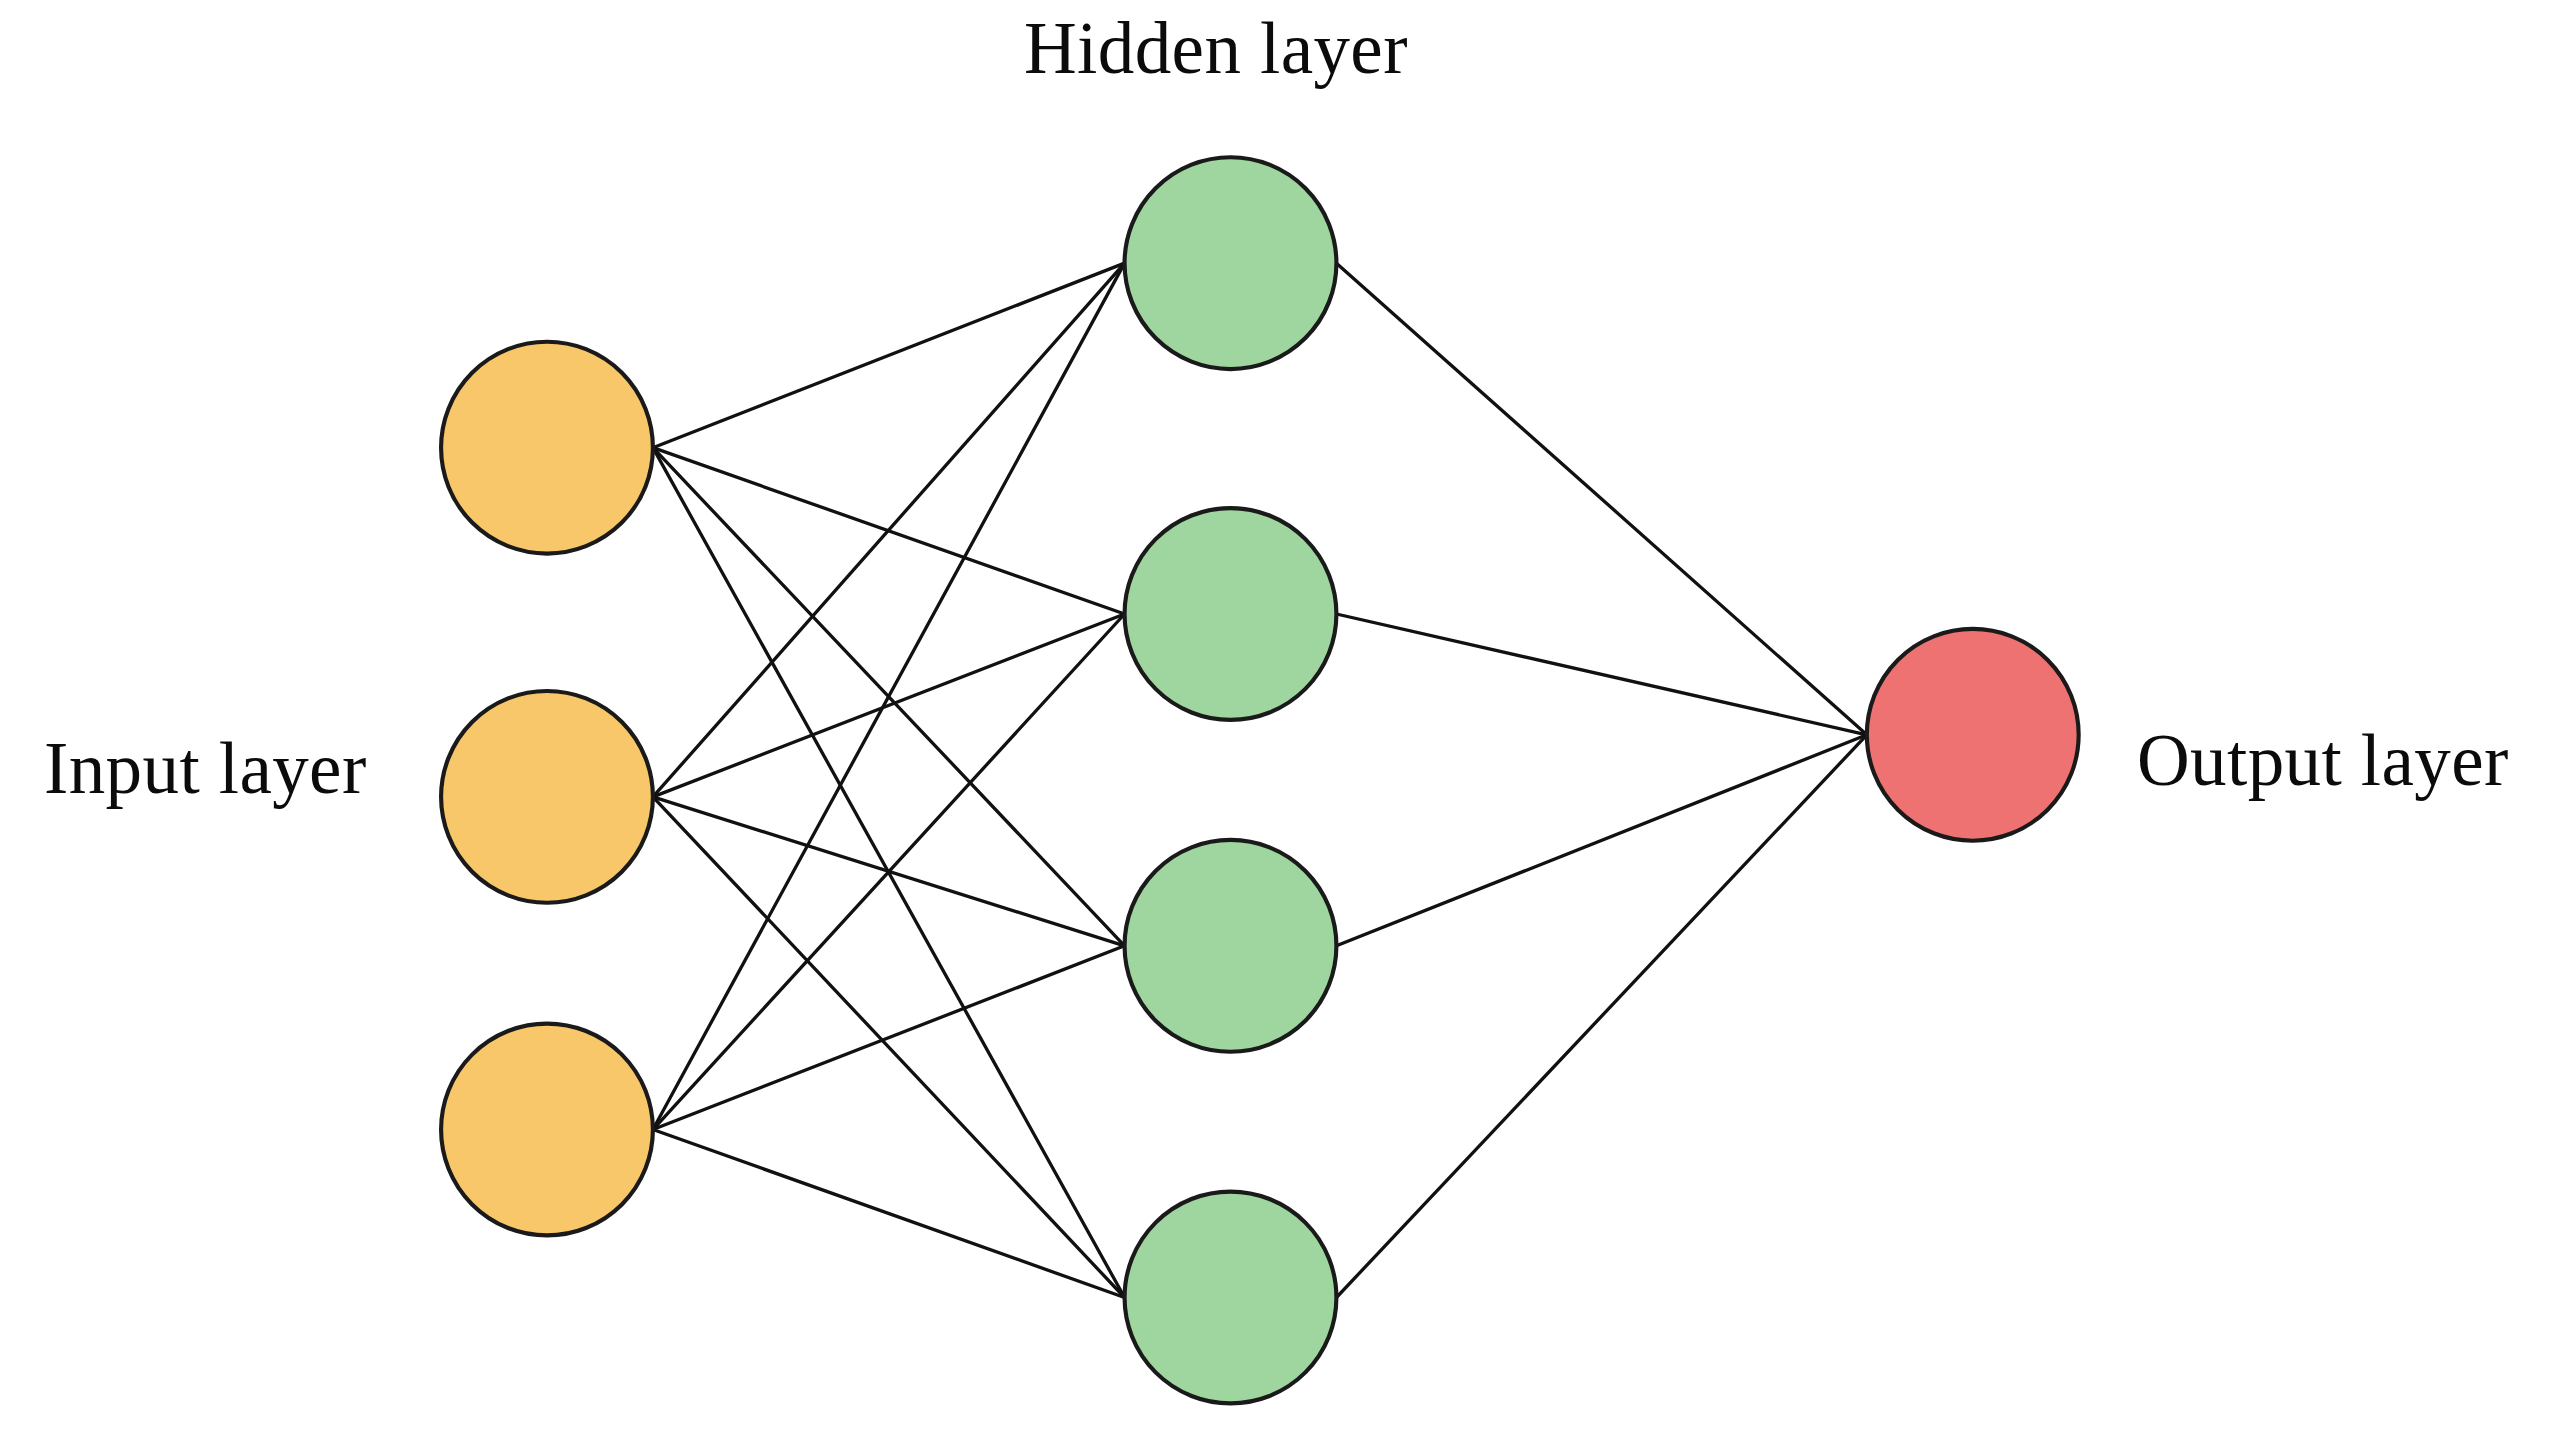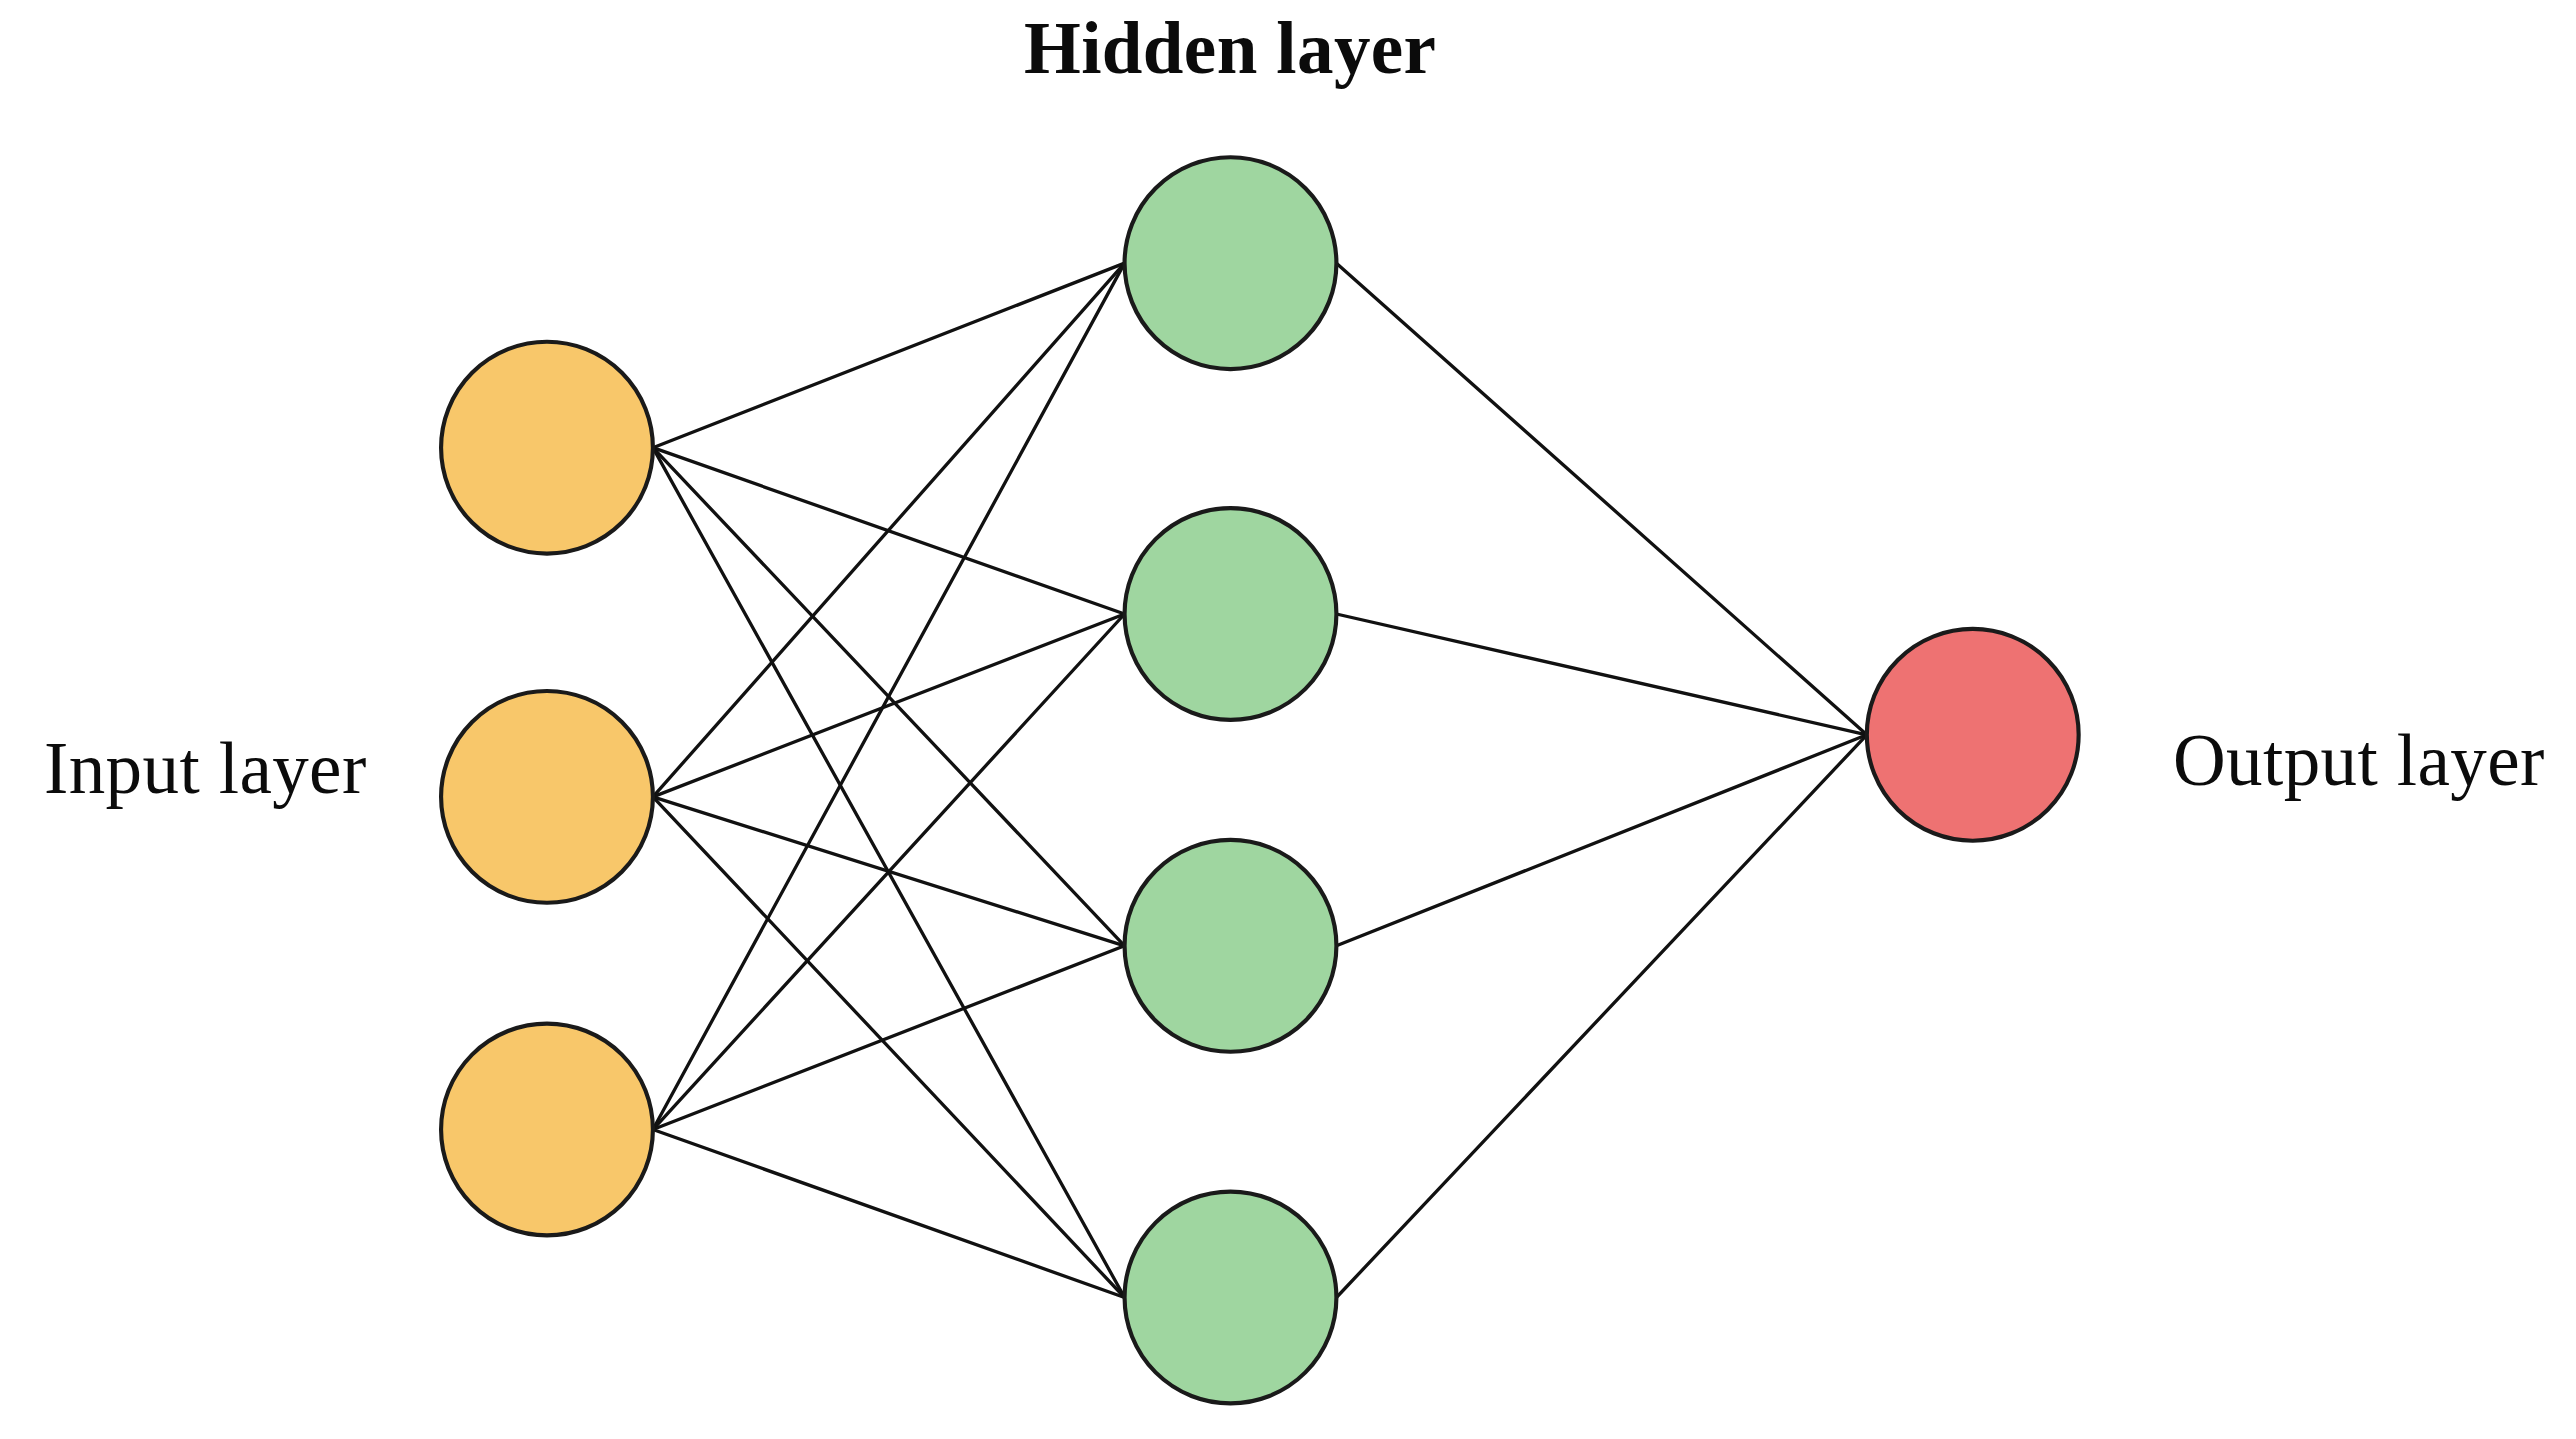--- a/index.html
+++ b/index.html
@@ -25,22 +25,22 @@
   .layer-label {
     position: absolute;
     font-family: "Liberation Serif", "DejaVu Serif", serif;
     font-size: 73px;
     line-height: 1.0;
     color: #0b0b0b;
     white-space: nowrap;
     letter-spacing: 0.4px;
   }
   #label-input  { left: 28px;   top: 732px; margin-left: 16px; }
-  #label-hidden { left: 1024px; top: 11.6px; font-weight: bold;  }
-  #label-output { left: 2137px; top: 724px; margin-left: 36px; }
+  #label-hidden { left: 1024px; top: 11.6px;  }
+  #label-output { left: 2137px; top: 724px; }
 </style>
 </head>
 <body>
 
 <div id="canvas">
 
   <svg id="net-svg" viewBox="0 0 3113 1739" xmlns="http://www.w3.org/2000/svg">
     <g id="edge-group">
         <line x1="789" y1="541" x2="1359" y2="318" stroke="#111111" stroke-width="4" stroke-linecap="round"></line>
         <line x1="789" y1="541" x2="1359" y2="742" stroke="#111111" stroke-width="4" stroke-linecap="round"></line>

